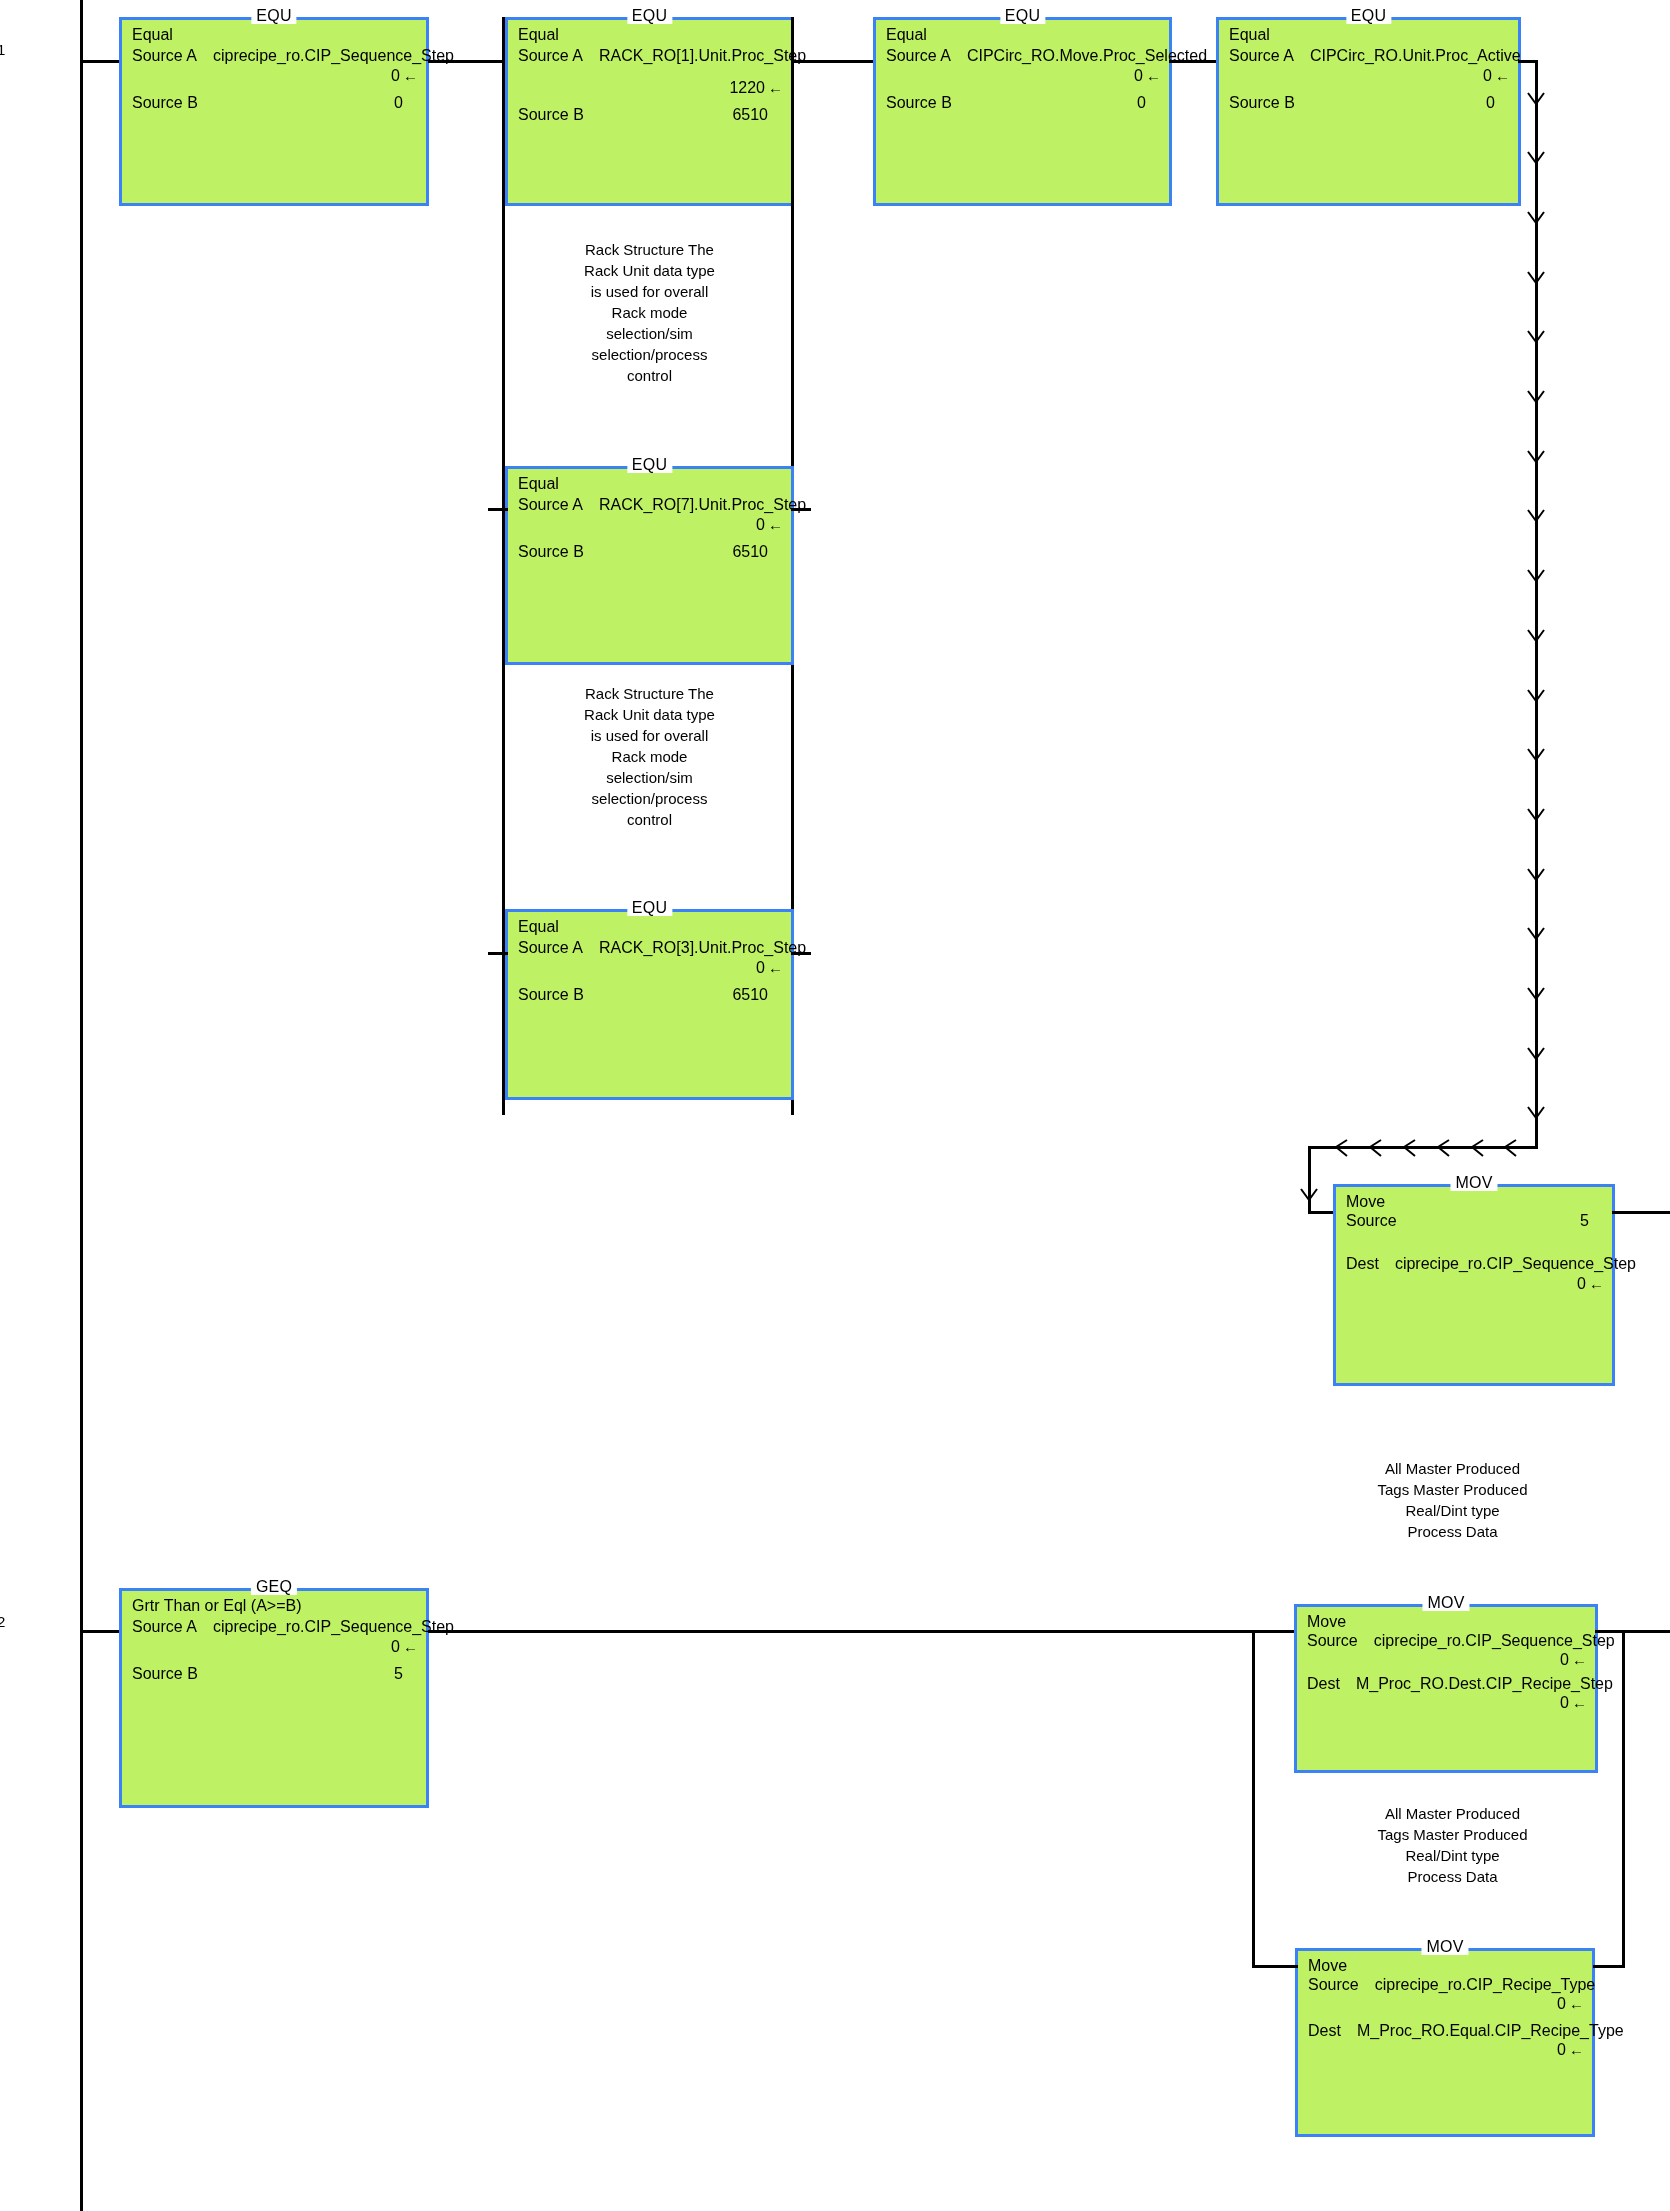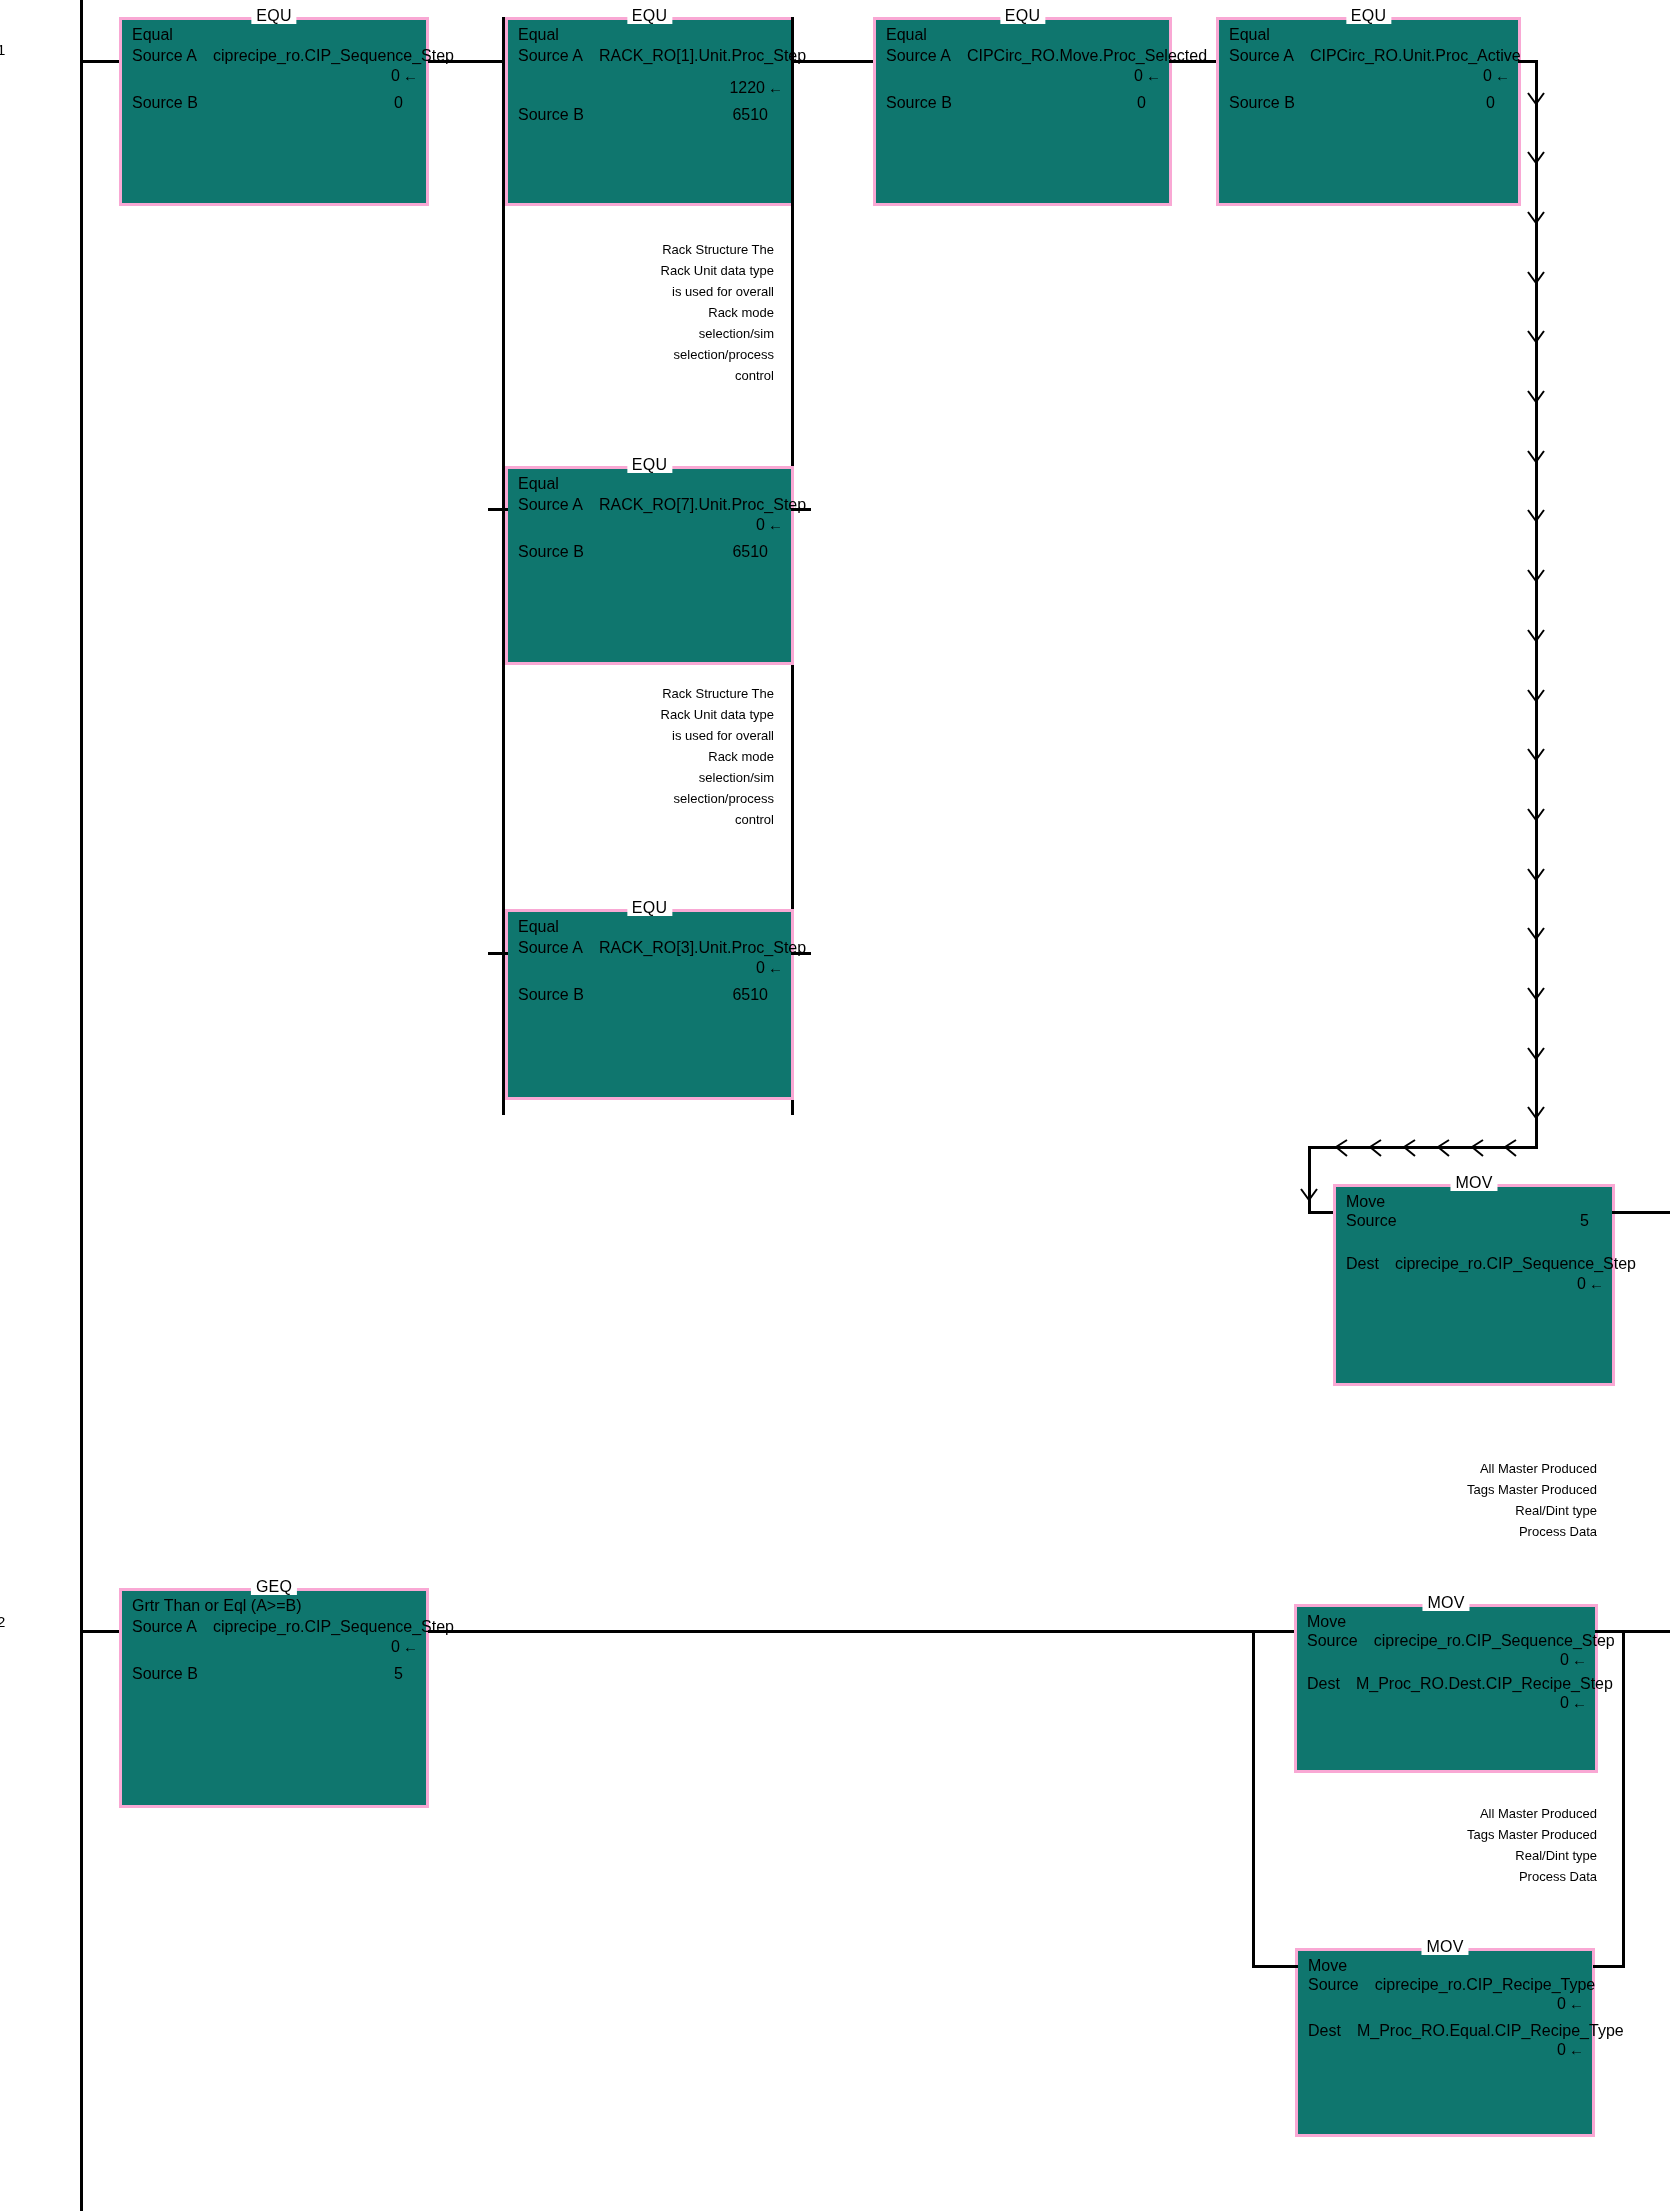--- a/index.html
+++ b/index.html
@@ -16,22 +16,22 @@
     background:#fff;
     overflow:hidden;
   }
   .ln{position:absolute;background:#000;}
   .h3{height:3px;}
   .v3{width:3px;}
 
   
   .blk{
     position:absolute;
-    border:3px solid #f9a8d4;
-    background:#0f766e;
+    border:3px solid #3b82f6;
+    background:#bef264;
     box-sizing:border-box;
   }
   .blk .mn{
     position:absolute;
     top:-12px;
     left:50%;
     transform:translateX(-50%);
     background:#fff;
     padding:0 5px;
     font-size:16px;
@@ -66,22 +66,22 @@
     text-align:center;
     font-size:15px;
     line-height:15px;
     margin-left:3px;
   }
   .noarr{display:inline-block;width:13px;}
 
   
   .cmt{
     position:absolute;
-    text-align:right;
-    font-size:13px;
+    text-align:center;
+    font-size:15px;
     line-height:21px;
     white-space:nowrap;
   }
   .cmt div{white-space:nowrap;}
 
   
   .rungno{
     position:absolute;
     font-size:15px;
     line-height:15px;

